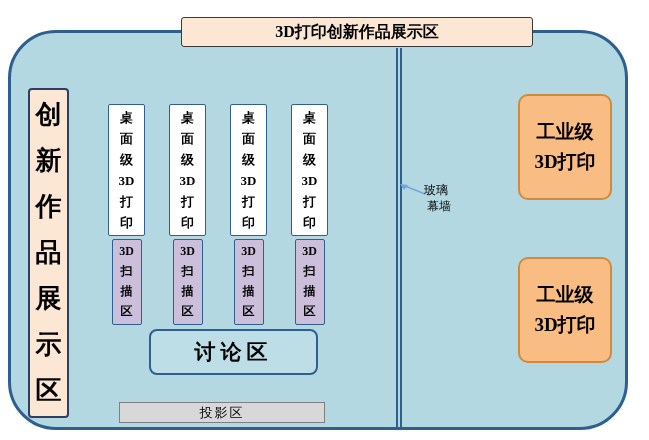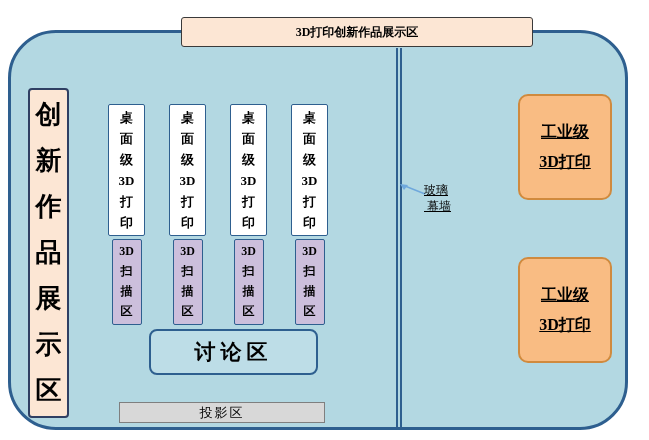--- a/index.html
+++ b/index.html
@@ -10,21 +10,21 @@
   }
   .room{
     position:absolute;left:8px;top:30px;width:620px;height:400px;
     background:#b3d8e2;border:3px solid #2e5f8f;border-radius:48px;
     box-sizing:border-box;
   }
   .banner{
     position:absolute;left:181px;top:17px;width:352px;height:30px;
     background:#fce6d4;border:1.5px solid #3a3a3a;border-radius:3px;
     box-sizing:border-box;display:flex;align-items:center;justify-content:center;
-    font-size:12px;font-weight:bold;z-index:5;
+    font-size:16px;font-weight:bold;z-index:5;
   }
   .left-zone{
     position:absolute;left:28px;top:88px;width:41px;height:330px;
     background:#fce6d4;border:2px solid #2f3f63;border-radius:4px;
     box-sizing:border-box;text-align:center;font-size:26px;font-weight:bold;
     line-height:46px;white-space:pre-line;padding-top:2px;z-index:3;
   }
   .col{position:absolute;top:104px;width:37px;z-index:3;}
   .printer{
     width:37px;height:132px;background:#ffffff;border:1.5px solid #2e5f8f;
@@ -49,29 +49,29 @@
     display:flex;align-items:center;justify-content:center;
     font-size:13px;letter-spacing:2px;z-index:3;
   }
   .glass-wall{
     position:absolute;left:396px;top:48px;width:6px;height:379px;
     border-left:2px solid #2e5f8f;border-right:2px solid #2e5f8f;
     box-sizing:border-box;z-index:2;
   }
   .glass-label{
     position:absolute;left:424px;top:182px;font-size:12px;line-height:16px;
-    white-space:pre;z-index:3;text-decoration:underline;
+    white-space:pre;z-index:3;
   }
   .glass-arrow{position:absolute;left:399px;top:181px;z-index:3;}
   .industrial{
     position:absolute;left:518px;width:94px;height:106px;
     background:#f9bc83;border:2px solid #d08a3e;border-radius:10px;
     box-sizing:border-box;display:flex;align-items:center;justify-content:center;
-    text-align:center;font-size:16px;font-weight:bold;line-height:30px;
-    white-space:pre-line;z-index:3;text-decoration:underline;
+    text-align:center;font-size:19px;font-weight:bold;line-height:30px;
+    white-space:pre-line;z-index:3;
   }
   .industrial.one{top:94px;}
   .industrial.two{top:257px;}
 </style>
 </head>
 <body>
 
 <div class="stage">
 
   <div class="room"></div>

